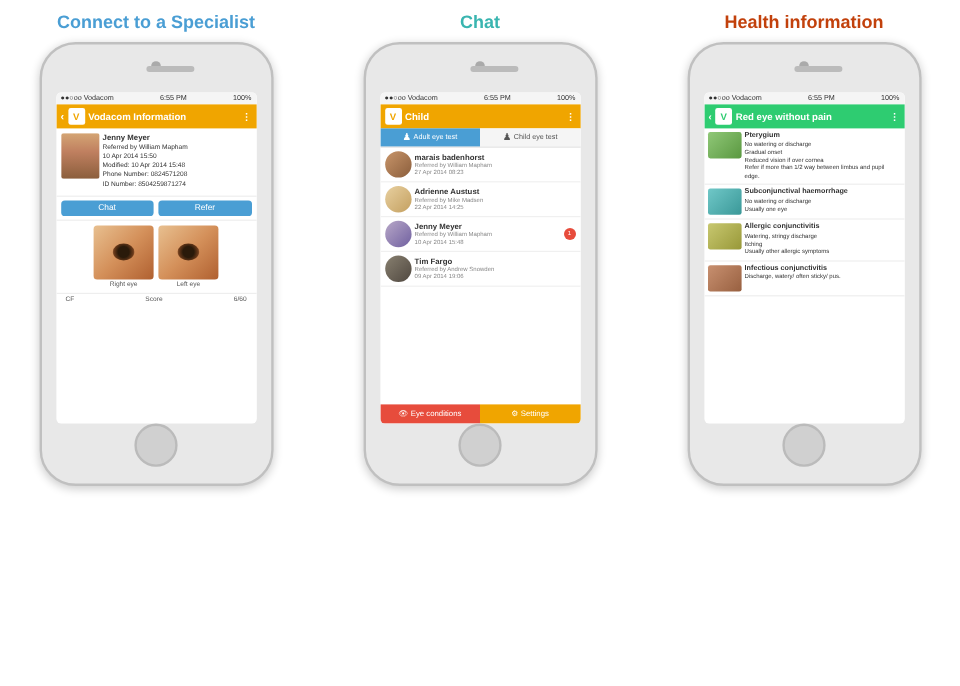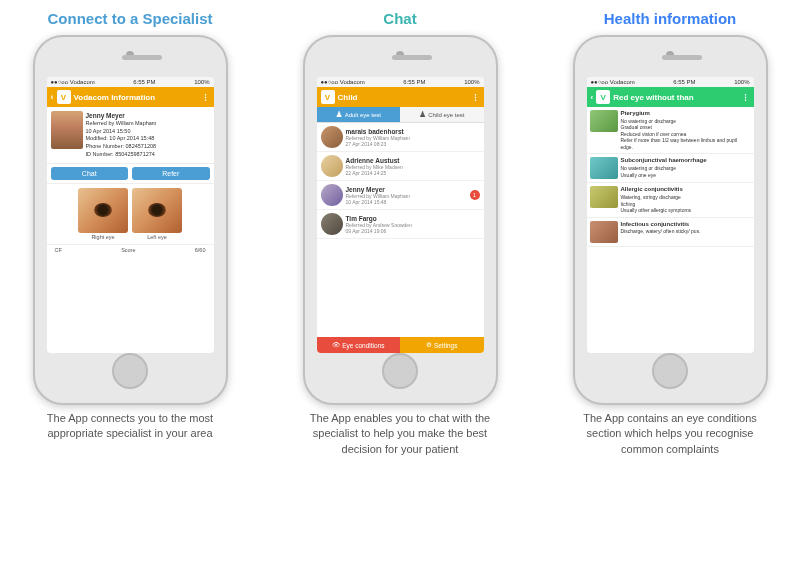--- a/index.html
+++ b/index.html
@@ -30,21 +30,21 @@
     }
 
     .section-title {
       font-size: 15px;
       font-weight: bold;
       margin-bottom: 8px;
       text-align: center;
     }
     .section-title.blue { color: #4a9ed4; }
     .section-title.teal { color: #3ab5b0; }
-    .section-title.cyan { color: #3b82f6; }
+    .section-title.cyan { color: #c2410c; }
 
     
     .phone {
       width: 195px;
       height: 370px;
       background: #e8e8e8;
       border-radius: 30px;
       border: 2px solid #c0c0c0;
       position: relative;
       padding: 40px 12px 50px 12px;
@@ -367,21 +367,20 @@
             <span class="eye-label">Left eye</span>
           </div>
         </div>
         <div class="p1-score">
           <span>CF</span>
           <span>Score</span>
           <span>6/60</span>
         </div>
       </div>
     </div>
-    <div class="caption">The App connects you to the most appropriate specialist in your area</div>
   </div>
 
   <div class="phone-section">
     <div class="section-title teal">Chat</div>
     <div class="phone">
       <div class="phone-speaker"></div>
       <div class="screen">
         <div class="status-bar">
           <span>●●○oo Vodacom</span>
           <span>6:55 PM</span>
@@ -444,37 +443,36 @@
             <span>👁</span>
             <span>Eye conditions</span>
           </div>
           <div class="p2-footer-btn settings">
             <span>⚙</span>
             <span>Settings</span>
           </div>
         </div>
       </div>
     </div>
-    <div class="caption">The App enables you to chat with the specialist to help you make the best decision for your patient</div>
   </div>
 
   <div class="phone-section">
     <div class="section-title cyan">Health information</div>
     <div class="phone">
       <div class="phone-speaker"></div>
       <div class="screen">
         <div class="status-bar">
           <span>●●○oo Vodacom</span>
           <span>6:55 PM</span>
           <span>100%</span>
         </div>
         <div class="p3-header">
           <span class="back-arrow">‹</span>
           <div class="p1-logo" style="background:#fff;color:#2ecc71;">V</div>
-          <span>Red eye without than</span>
+          <span>Red eye without pain</span>
           <span style="margin-left:auto;font-size:8px;">⋮</span>
         </div>
         <div class="condition-list">
           <div class="condition-item">
             <div class="condition-img cond-green"></div>
             <div class="condition-text">
               <div class="condition-name">Pterygium</div>
               <div style="white-space:pre-line;font-size:5px;">No watering or discharge
 Gradual onset
 Reduced vision if over cornea
@@ -501,16 +499,15 @@
           <div class="condition-item">
             <div class="condition-img cond-orange"></div>
             <div class="condition-text">
               <div class="condition-name">Infectious conjunctivitis</div>
               <div style="white-space:pre-line;font-size:5px;">Discharge, watery/ often sticky/ pus.</div>
             </div>
           </div>
         </div>
       </div>
     </div>
-    <div class="caption">The App contains an eye conditions section which helps you recognise common complaints</div>
   </div>
 
 </div>
 
 </body></html>

